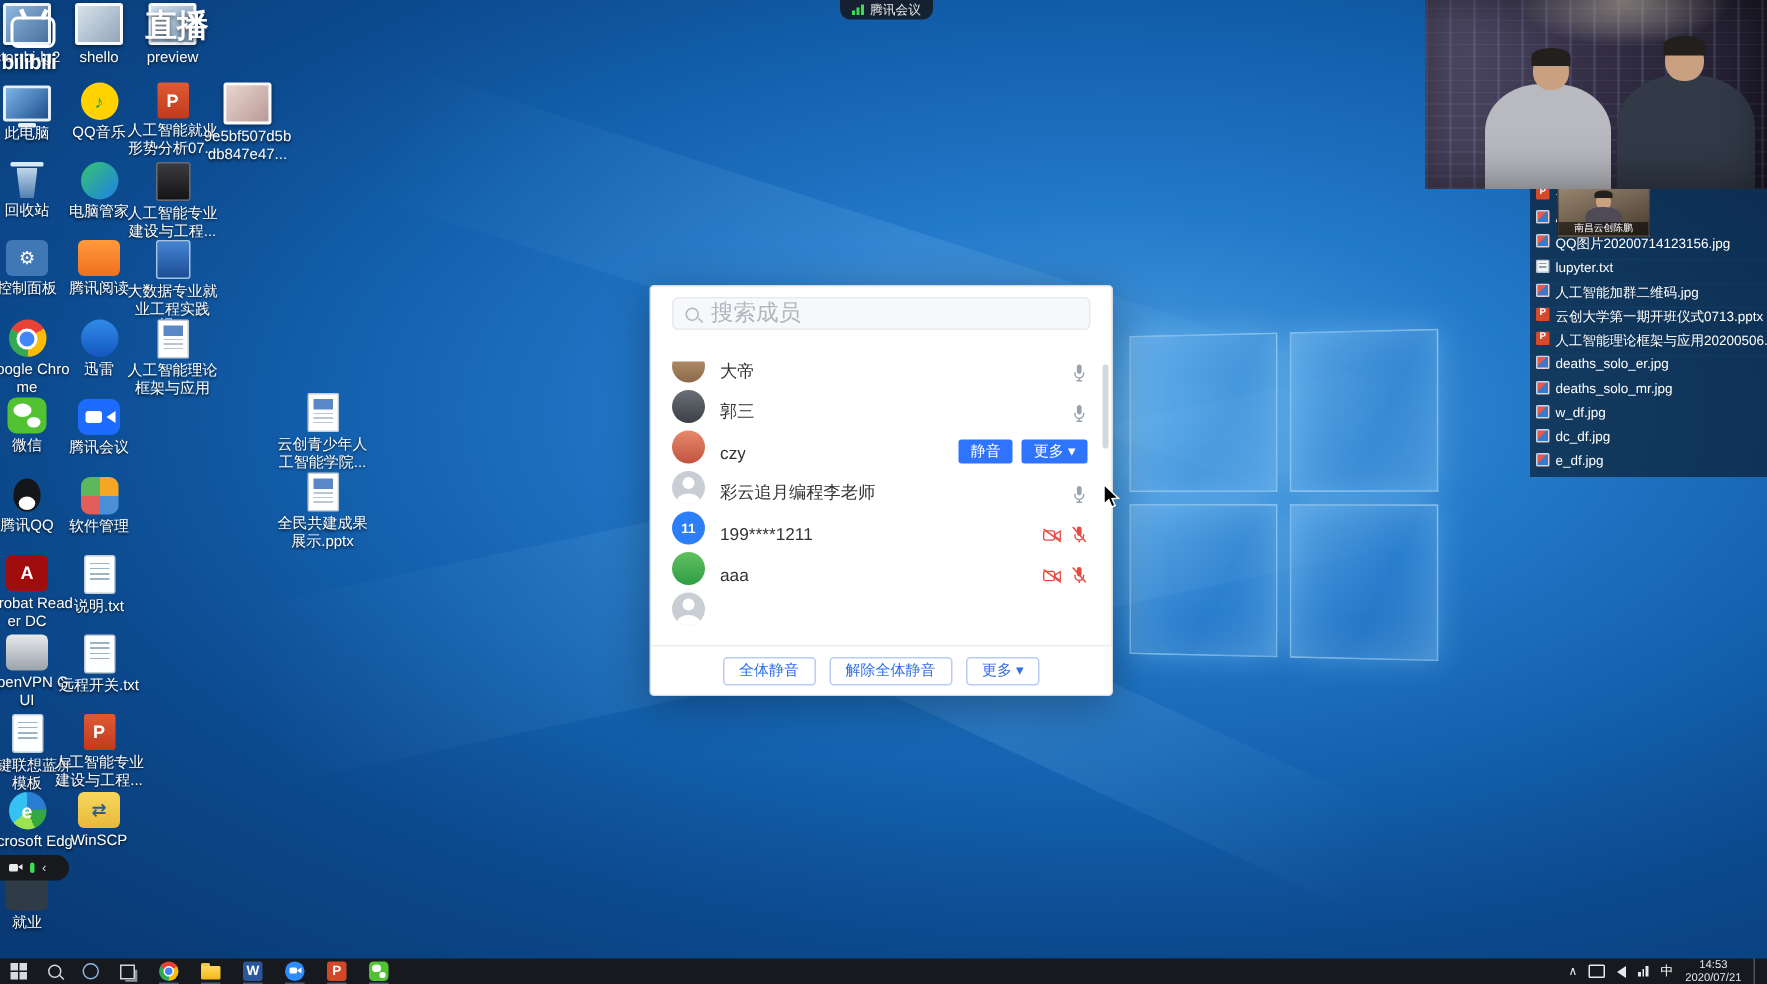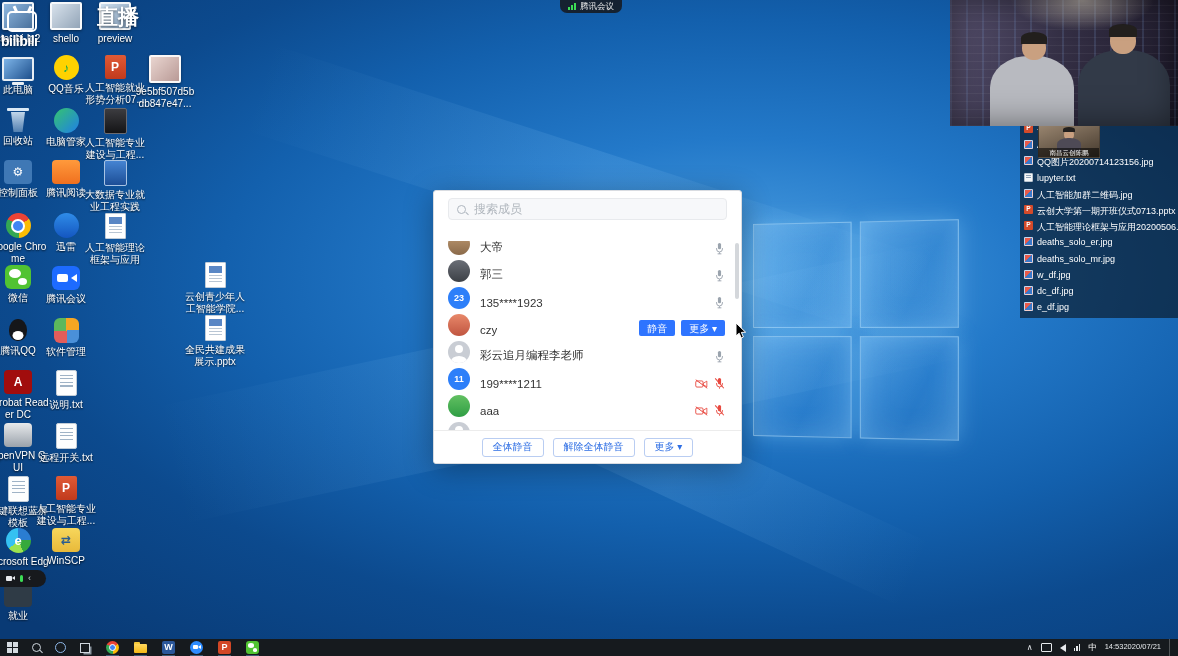--- a/index.html
+++ b/index.html
@@ -74,21 +74,21 @@
   
   #dialog{position:absolute;left:433px;top:190px;width:309px;height:274px;background:#fff;border-radius:3px;
     box-shadow:0 6px 30px rgba(0,0,0,.32);z-index:20;border:1px solid #d9dce1;box-sizing:border-box}
   .dlg-titlebar{height:24px;position:relative;display:flex;align-items:center;background:#fbfbfc;border-bottom:1px solid #f0f0f0;border-radius:3px 3px 0 0}
   .dlg-title{position:absolute;left:0;right:0;text-align:center;font-size:11px;color:#2f3238;font-weight:500}
   .dlg-controls{position:absolute;right:8px;top:0;bottom:0;display:flex;align-items:center;gap:11px;font-size:10px;color:#666}
   .dlg-controls span{cursor:pointer}
   .dlg-search{margin:7px 14px 5px;height:20px;background:#f7f8fa;border:1px solid #e8eaed;border-radius:4px;display:flex;align-items:center}
   .search-icon{width:7px;height:7px;border:1.2px solid #aeb6bf;border-radius:50%;position:relative;margin:0 6px 0 8px;flex:none}
   .search-icon::after{content:"";position:absolute;width:4px;height:1.2px;background:#aeb6bf;transform:rotate(45deg);right:-3.5px;bottom:-1.5px}
-  .dlg-search input{flex:1;border:none;background:transparent;outline:none;font-size:12px;color:#333;font-family:Liberation Serif, serif}
+  .dlg-search input{flex:1;border:none;background:transparent;outline:none;font-size:15px;color:#333;font-family:Liberation Mono, monospace}
   .dlg-search input::placeholder{color:#b0b6bd}
   #member-list{position:absolute;left:0;right:0;top:50px;height:192px;overflow:hidden}
   #member-list-inner{margin-top:-13px}
   .member-row{height:27px;display:flex;align-items:flex-end;gap:10px;padding:0 16px 0 14px}
   .avatar{width:22px;height:22px;border-radius:50%;flex:none;display:flex;align-items:center;justify-content:center;
     color:#fff;font-size:9px;font-weight:bold;position:relative;overflow:hidden}
   .avatar.person::before{content:"";position:absolute;top:4px;left:50%;transform:translateX(-50%);width:8px;height:8px;border-radius:50%;background:#fff}
   .avatar.person::after{content:"";position:absolute;bottom:-4px;left:50%;transform:translateX(-50%);width:16px;height:11px;border-radius:50% 50% 0 0;background:#fff}
   .member-name{font-size:11.5px;color:#333;white-space:nowrap;overflow:hidden}
   .member-right{margin-left:auto;display:flex;align-items:center;gap:6px}
@@ -171,21 +171,21 @@
   .k-wechat::before{content:"";position:absolute;left:2px;top:2.5px;width:6px;height:4.5px;border-radius:50%;background:#fff}
   .k-wechat::after{content:"";position:absolute;right:2px;bottom:2px;width:4.5px;height:3.5px;border-radius:50%;background:#fff}
   #tray{margin-left:auto;display:flex;align-items:center;gap:8px;padding-right:4px;height:100%}
   .tr-chev{font-size:8px;color:#e6e9ec;cursor:pointer}
   .tr-monitor{width:9px;height:7px;border:1.2px solid #e6e9ec;border-radius:1px;cursor:pointer}
   .tr-vol{width:0;height:0;border-right:6px solid #e6e9ec;border-top:4px solid transparent;border-bottom:4px solid transparent;cursor:pointer}
   .tr-bars{display:flex;align-items:flex-end;gap:1px;cursor:pointer}
   .tr-bars i{display:block;width:1.5px;background:#e6e9ec}
   .tr-bars i:nth-child(1){height:3px}.tr-bars i:nth-child(2){height:5px}.tr-bars i:nth-child(3){height:7px}
   .tr-lang{font-size:8.5px;color:#fff;cursor:pointer}
-  .tr-clock{display:flex;flex-direction:row;align-items:center;justify-content:center;font-size:7.5px;line-height:1.15;cursor:pointer}
+  .tr-clock{display:flex;flex-direction:column;align-items:center;justify-content:center;font-size:7.5px;line-height:1.15;cursor:pointer}
   .show-desktop{width:4px;height:100%;border-left:1px solid rgba(255,255,255,.25);cursor:pointer}
 
   
   #cursor{position:absolute;left:735px;top:322px;z-index:80}
 </style>
 </head>
 <body>
 
 <div id="stage">
 
@@ -374,34 +374,20 @@
                   <path d="M3.3 7.5v1.2a3.7 3.7 0 0 0 7.4 0V7.5" fill="none" stroke="currentColor" stroke-width="1.2"></path>
                   <line x1="7" y1="12.8" x2="7" y2="14.6" stroke="currentColor" stroke-width="1.2"></line>
                   <line x1="4.6" y1="14.8" x2="9.4" y2="14.8" stroke="currentColor" stroke-width="1.2"></line>
                 </svg>
               </span>
             </span>
           </div>
           <div class="member-row">
             <div class="avatar" style="background: linear-gradient(rgb(106, 110, 118), rgb(60, 64, 70));"></div>
             <span class="member-name">郭三</span>
-            <span class="member-right">
-              <span class="sicon mic-on">
-                <svg viewBox="0 0 14 16" width="11" height="13">
-                  <rect x="5" y="1" width="4" height="8" rx="2" fill="currentColor"></rect>
-                  <path d="M3.3 7.5v1.2a3.7 3.7 0 0 0 7.4 0V7.5" fill="none" stroke="currentColor" stroke-width="1.2"></path>
-                  <line x1="7" y1="12.8" x2="7" y2="14.6" stroke="currentColor" stroke-width="1.2"></line>
-                  <line x1="4.6" y1="14.8" x2="9.4" y2="14.8" stroke="currentColor" stroke-width="1.2"></line>
-                </svg>
-              </span>
-            </span>
-          </div>
-          <div class="member-row">
-            <div class="avatar" style="background: rgb(45, 127, 249);">23</div>
-            <span class="member-name">135****1923</span>
             <span class="member-right">
               <span class="sicon mic-on">
                 <svg viewBox="0 0 14 16" width="11" height="13">
                   <rect x="5" y="1" width="4" height="8" rx="2" fill="currentColor"></rect>
                   <path d="M3.3 7.5v1.2a3.7 3.7 0 0 0 7.4 0V7.5" fill="none" stroke="currentColor" stroke-width="1.2"></path>
                   <line x1="7" y1="12.8" x2="7" y2="14.6" stroke="currentColor" stroke-width="1.2"></line>
                   <line x1="4.6" y1="14.8" x2="9.4" y2="14.8" stroke="currentColor" stroke-width="1.2"></line>
                 </svg>
               </span>
             </span>

